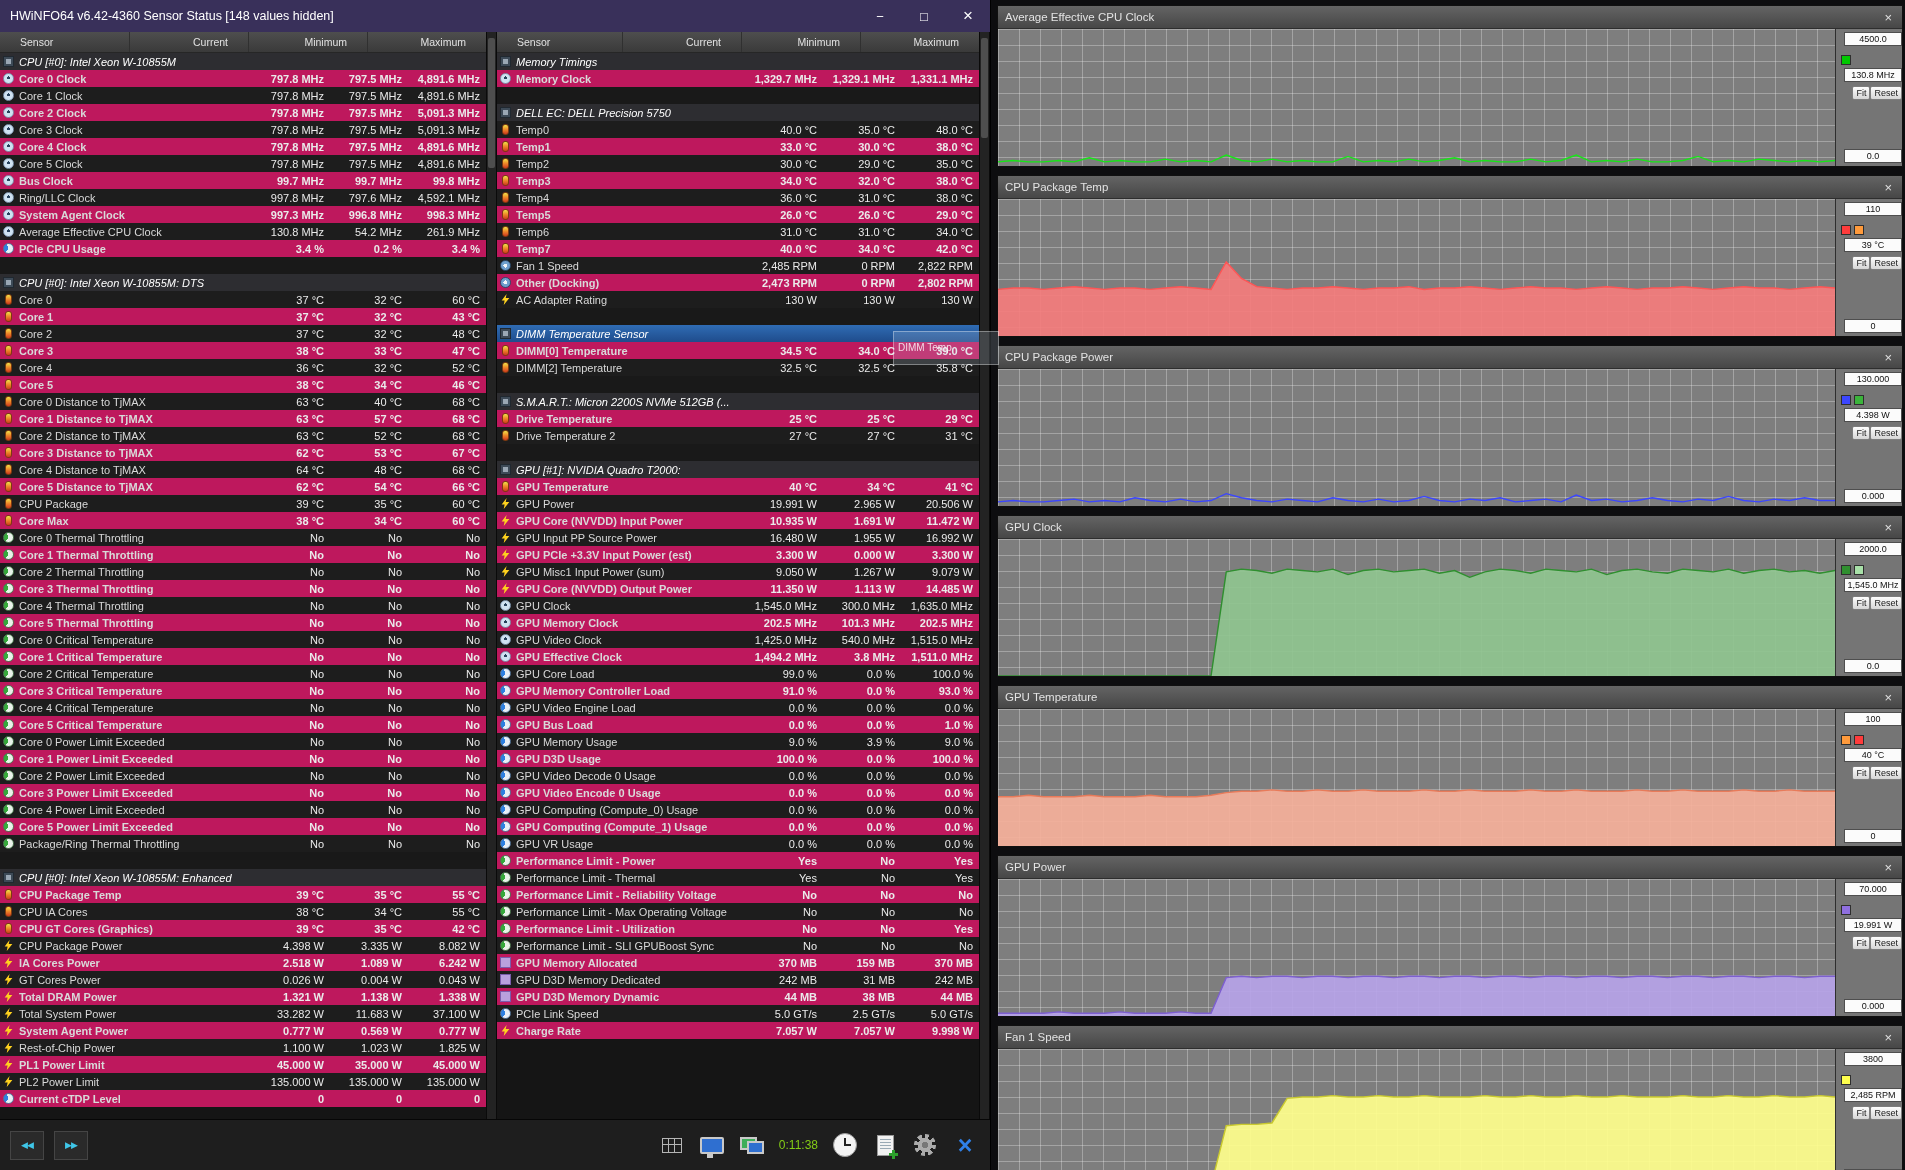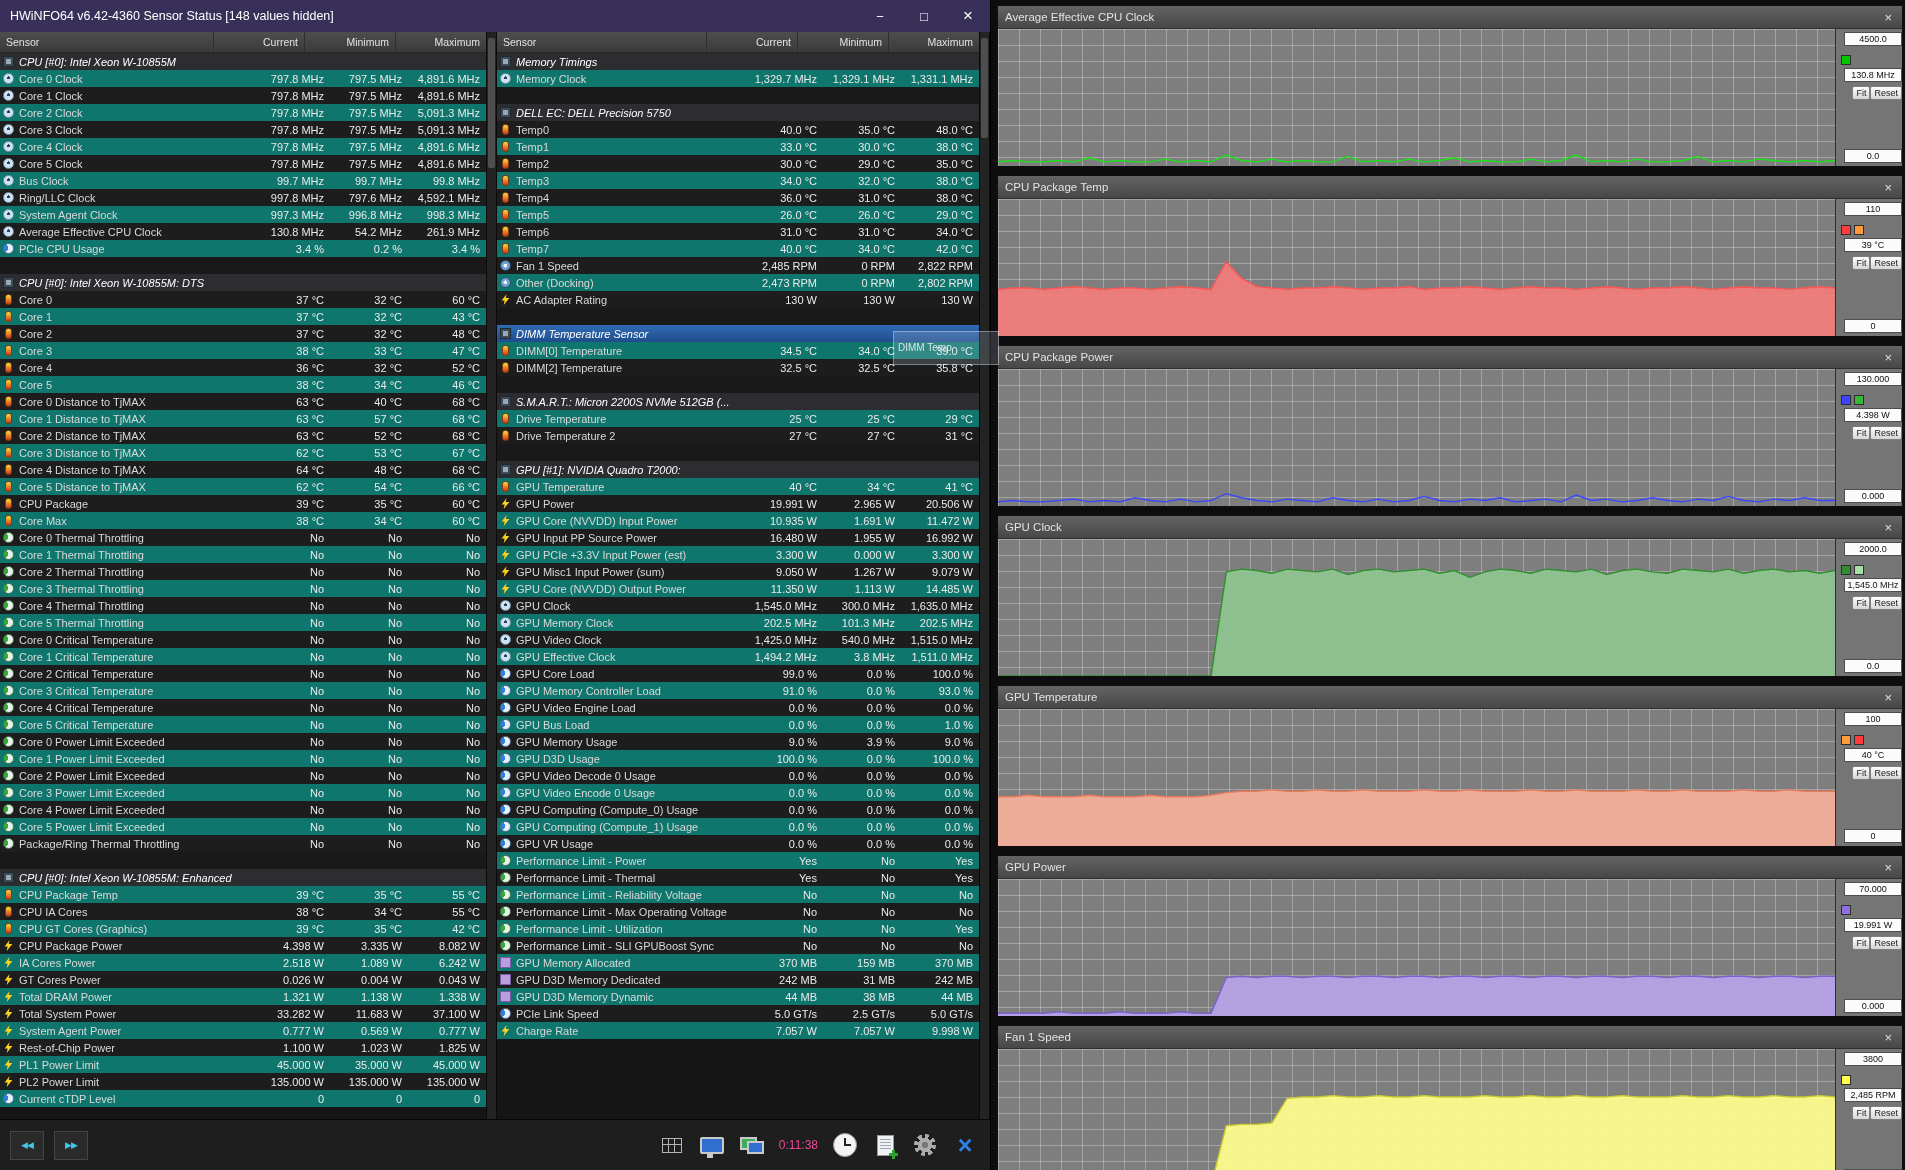--- a/index.html
+++ b/index.html
@@ -11,27 +11,27 @@
     border-right:1px solid #000;display:flex;flex-direction:column;}
   .titlebar{flex:0 0 32px;height:32px;background:#39305a;display:flex;align-items:center;color:#fff;}
   .titlebar .title{flex:1;padding-left:10px;font-size:12.5px;white-space:nowrap;overflow:hidden;}
   .wbtn{width:44px;height:32px;display:flex;align-items:center;justify-content:center;color:#fff;font-size:13px;cursor:default;}
   .wbtn.close{font-size:17px;}
   .content{flex:1;display:flex;overflow:hidden;background:#151515;min-height:0;}
   .pane{display:flex;flex-direction:column;min-height:0;}
   .pane.pleft{width:486px;flex:0 0 486px;}
   .pane.pright{flex:1;}
   .thead{flex:0 0 20px;height:20px;display:flex;background:linear-gradient(#4e4e4e,#3a3a3a);border-bottom:1px solid #262626;}
-  .th{font-size:10.5px;color:#e2e2e2;display:flex;align-items:center;padding:0 6px;}
+  .th{font-size:10.5px;color:#e2e2e2;display:flex;align-items:center;padding:0 20px;}
   .th.name{flex:1;}
   .th.num{width:78px;flex:0 0 78px;justify-content:flex-end;border-left:1px solid #303030;}
   .rows{flex:1;overflow:hidden;}
   .trow{height:17px;display:flex;align-items:center;font-size:11px;}
   .trow.item{background:#1d1d1d;}
-  .trow.item.odd{background:#0f766e;}
+  .trow.item.odd{background:#be185d;font-weight:bold;}
   .trow.gap{background:#191919;}
   .trow.sect{background:#2d2d31;}
   .trow.sect .lbl{color:#ffffff;font-style:italic;}
   .trow.hl{background:linear-gradient(#2f6cb4,#1f4c8c);}
   .trow.hl .lbl{color:#fff;}
   .ic{width:11px;height:11px;flex:0 0 11px;margin:0 5px 0 3px;box-sizing:border-box;}
   .lbl{flex:1;color:#d9d9d9;white-space:nowrap;overflow:hidden;}
   .val{width:78px;flex:0 0 78px;text-align:right;padding-right:6px;color:#eaeaea;white-space:nowrap;box-sizing:border-box;}
   
   .ic-clock{border-radius:50%;border:1px solid #7e95ad;background:radial-gradient(circle at 50% 42%,#26415c 0 1.5px,#cfe2f2 1.5px 100%);}
@@ -55,21 +55,21 @@
   .tspacer{flex:1;}
   .tico{display:flex;align-items:center;justify-content:center;width:30px;height:30px;}
   .ico-grid{width:18px;height:13px;border:1px solid #b5b5b5;
     background:linear-gradient(90deg,transparent 5px,#b5b5b5 5px 6px,transparent 6px 11px,#b5b5b5 11px 12px,transparent 12px),
     linear-gradient(transparent 5px,#b5b5b5 5px 6px,transparent 6px);}
   .ico-monitor{width:20px;height:13px;border:2px solid #c9c9c9;background:#2f6fd0;border-radius:2px;position:relative;}
   .ico-monitor::after{content:"";position:absolute;left:5px;bottom:-6px;width:6px;height:4px;background:#c9c9c9;}
   .ico-dual{position:relative;width:24px;height:17px;}
   .ico-dual::before{content:"";position:absolute;left:0;top:0;width:13px;height:9px;border:2px solid #c9c9c9;background:#3fae5a;}
   .ico-dual::after{content:"";position:absolute;right:0;bottom:0;width:13px;height:9px;border:2px solid #c9c9c9;background:#2f6fd0;}
-  .ttime{color:#ec4899;font-size:12px;margin:0 2px;}
+  .ttime{color:#84cc16;font-size:12px;margin:0 2px;}
   .ico-clockface{width:22px;height:22px;border-radius:50%;background:#f4f4f4;border:1px solid #999;position:relative;}
   .ico-clockface::before{content:"";position:absolute;left:10px;top:4px;width:2px;height:8px;background:#222;}
   .ico-clockface::after{content:"";position:absolute;left:11px;top:10px;width:6px;height:2px;background:#222;}
   .ico-report{width:15px;height:19px;background:#f2f2f2;border:1px solid #999;position:relative;}
   .ico-report::before{content:"";position:absolute;left:2px;top:3px;right:2px;height:11px;
     background:repeating-linear-gradient(#9aaab5 0 1px,transparent 1px 3px);}
   .ico-report::after{content:"";position:absolute;right:-5px;bottom:-4px;width:9px;height:9px;
     background:linear-gradient(#2da02d,#2da02d) center/9px 3px no-repeat,linear-gradient(#2da02d,#2da02d) center/3px 9px no-repeat;}
   .ico-gear{width:22px;height:22px;border-radius:50%;
     background:radial-gradient(circle,#777 0 3px,#ababab 3px 7px,transparent 7px),repeating-conic-gradient(#ababab 0 25deg,transparent 25deg 45deg);}

